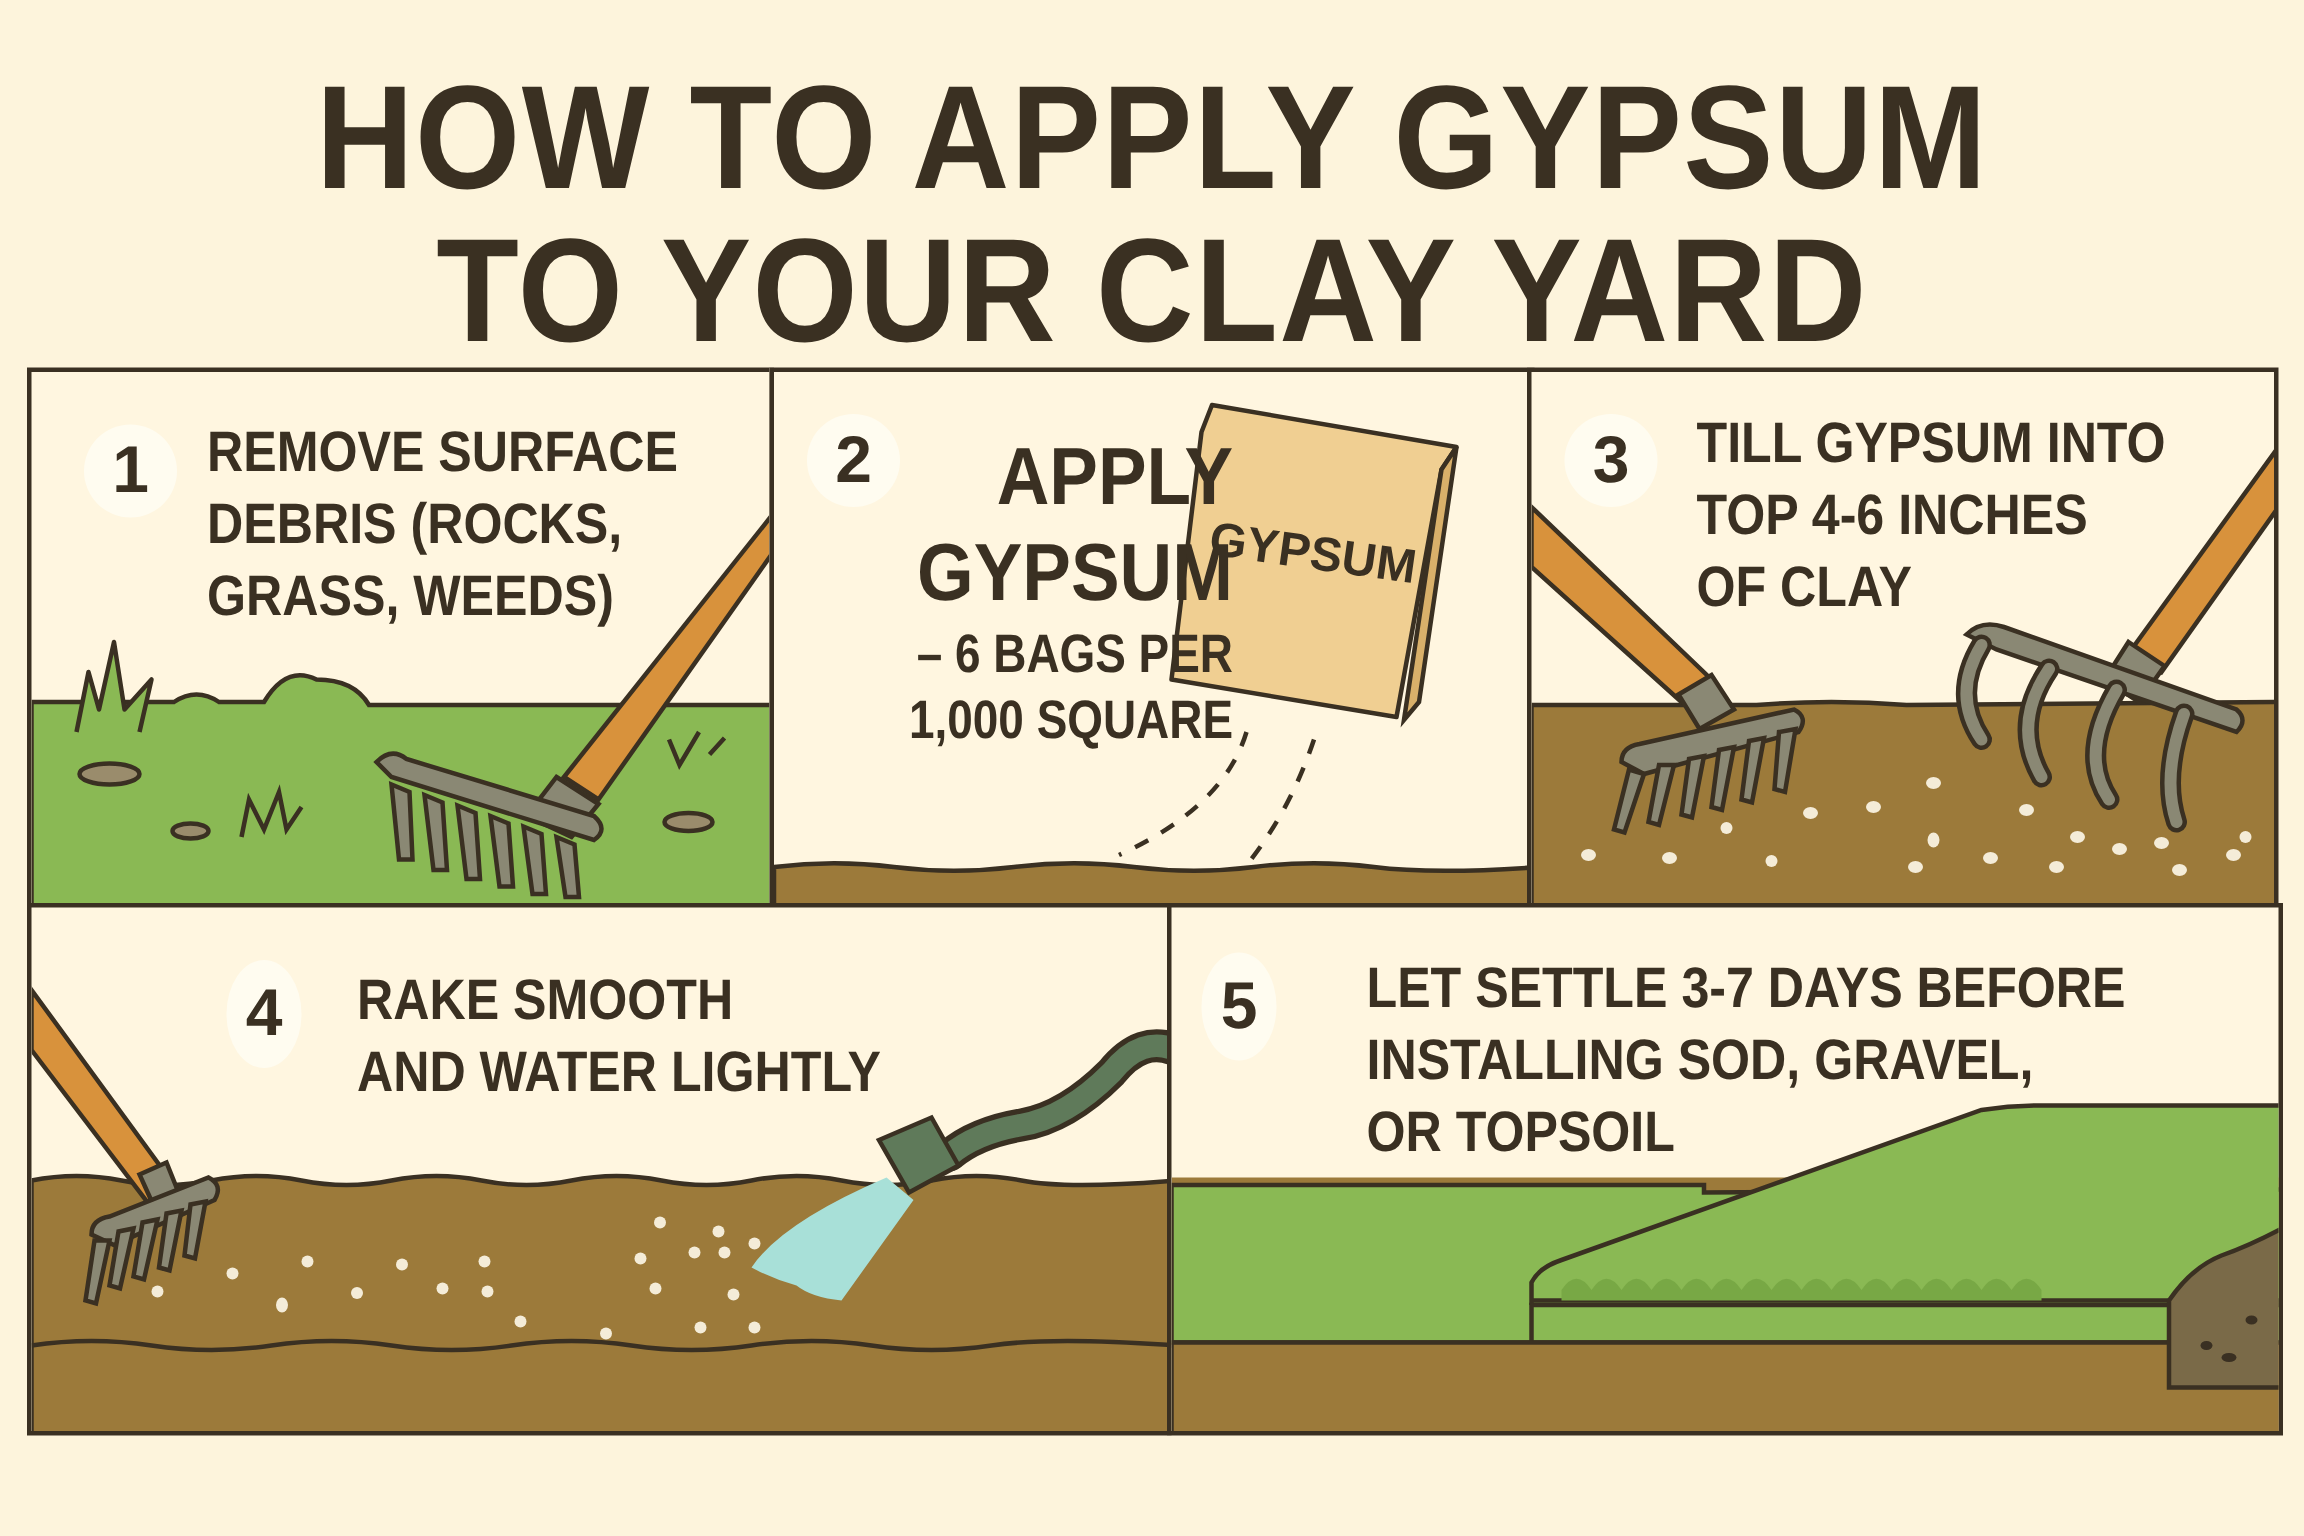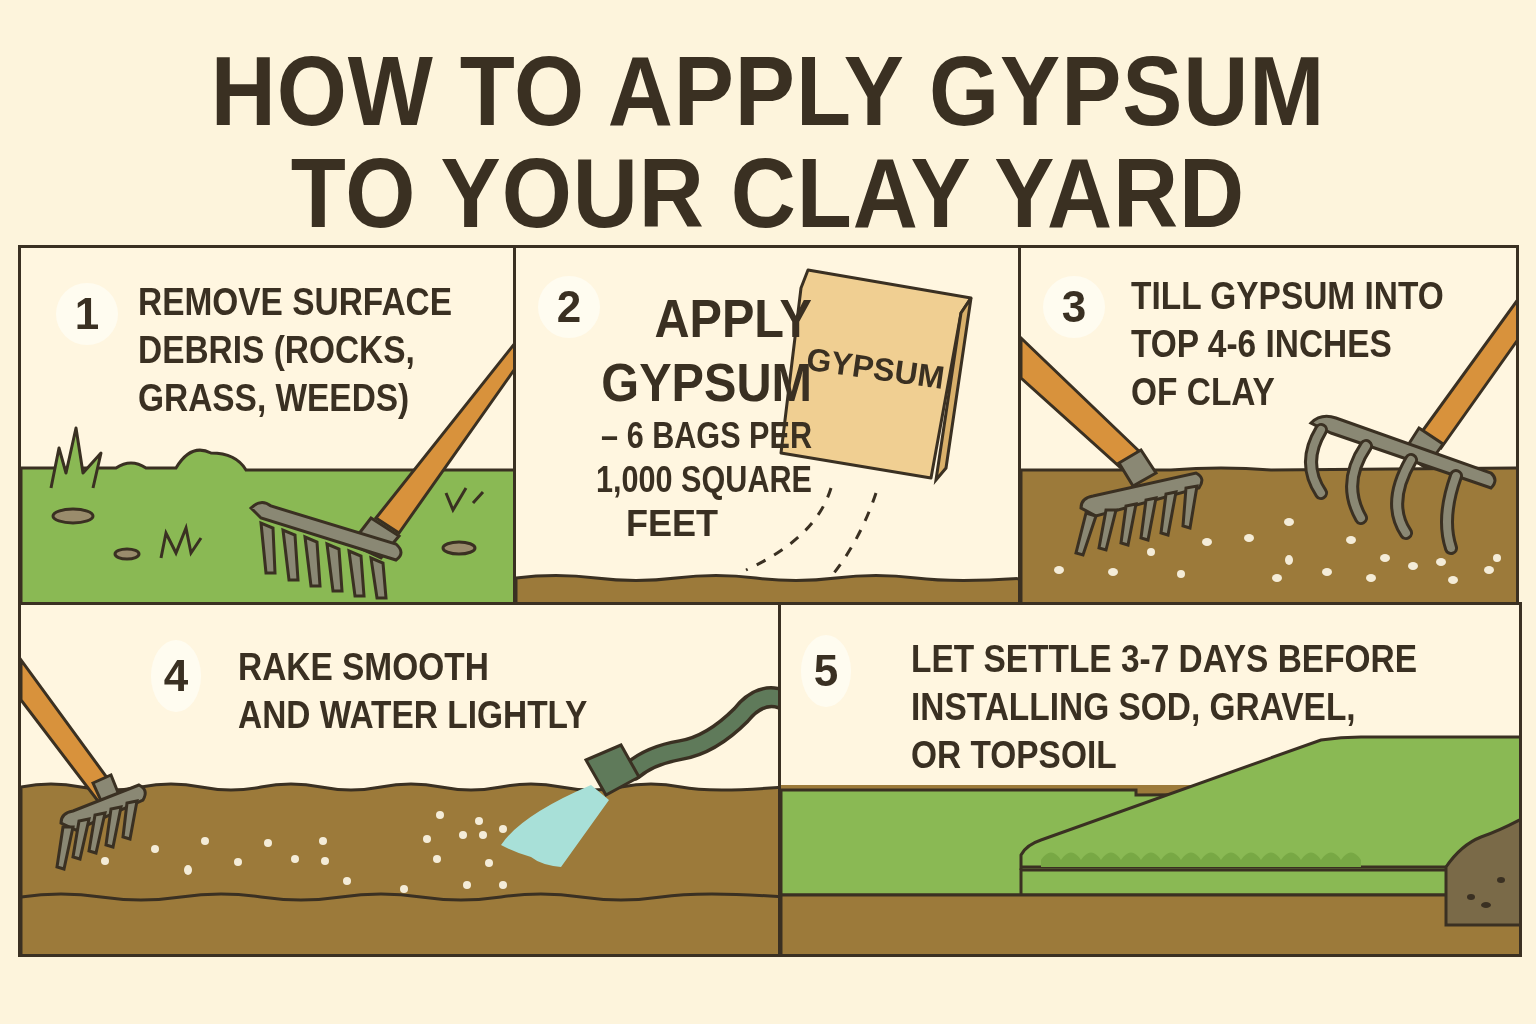--- a/index.html
+++ b/index.html
@@ -74,26 +74,25 @@
 <div class="panel" style="left:513px;top:245px;width:510px;height:360px;">
   <svg class="art" width="510" height="360" viewBox="0 0 510 360">
     <path d="M0 330 Q40 325 80 330 T160 330 T240 330 T320 330 T400 330 T510 330 L510 360 L0 360 Z" fill="#9c7a3a" stroke="#3a3022" stroke-width="3"></path>
     <path d="M292 22 L455 50 L445 65 L415 230 L265 205 L285 40 Z" fill="#f0cf92" stroke="#3a3022" stroke-width="3" stroke-linejoin="round"></path>
     <path d="M455 50 L445 65 L420 232 L430 220 Z" fill="#d9b06a" stroke="#3a3022" stroke-width="3"></path>
     <text class="bag-label" x="290" y="130" font-size="32" fill="#3a3022" transform="rotate(8 350 120)">GYPSUM</text>
     <path d="M315 240 Q300 290 230 322" fill="none" stroke="#3a3022" stroke-width="3" stroke-dasharray="10 10"></path>
     <path d="M360 245 Q345 290 318 325" fill="none" stroke="#3a3022" stroke-width="3" stroke-dasharray="10 10"></path>
   </svg>
   <div class="badge" style="left:22px;top:28px;">2</div>
-  <div class="step-text" style="left:16px;top:38px;font-size:54px;line-height:64px;text-align:right;width:280px;transform:none;">
+  <div class="step-text" style="left:26px;top:38px;font-size:54px;line-height:64px;text-align:right;width:280px;transform:none;">
     <div style="transform:scaleX(0.9);transform-origin:right;">APPLY</div>
     <div style="transform:scaleX(0.9);transform-origin:right;">GYPSUM</div>
     <div style="font-size:36px;line-height:44px;transform:scaleX(0.85);transform-origin:right;">– 6 BAGS PER</div>
     <div style="font-size:36px;line-height:44px;transform:scaleX(0.85);transform-origin:right;">1,000 SQUARE</div>
-    <div style="font-size:36px;line-height:44px;text-align:center;">FEET</div>
   </div>
 </div>
 
 <div class="panel" style="left:1018px;top:245px;width:501px;height:360px;">
   <svg class="art" width="501" height="360" viewBox="0 0 501 360">
     <path d="M0 222 L150 222 Q200 218 250 222 L501 220 L501 360 L0 360 Z" fill="#9c7a3a" stroke="#3a3022" stroke-width="3"></path>
     <g fill="#f4ecd8">
       <ellipse cx="38" cy="322" rx="5" ry="4"></ellipse>
         <ellipse cx="92" cy="324" rx="5" ry="4"></ellipse>
         <ellipse cx="160" cy="326" rx="4" ry="4"></ellipse>

